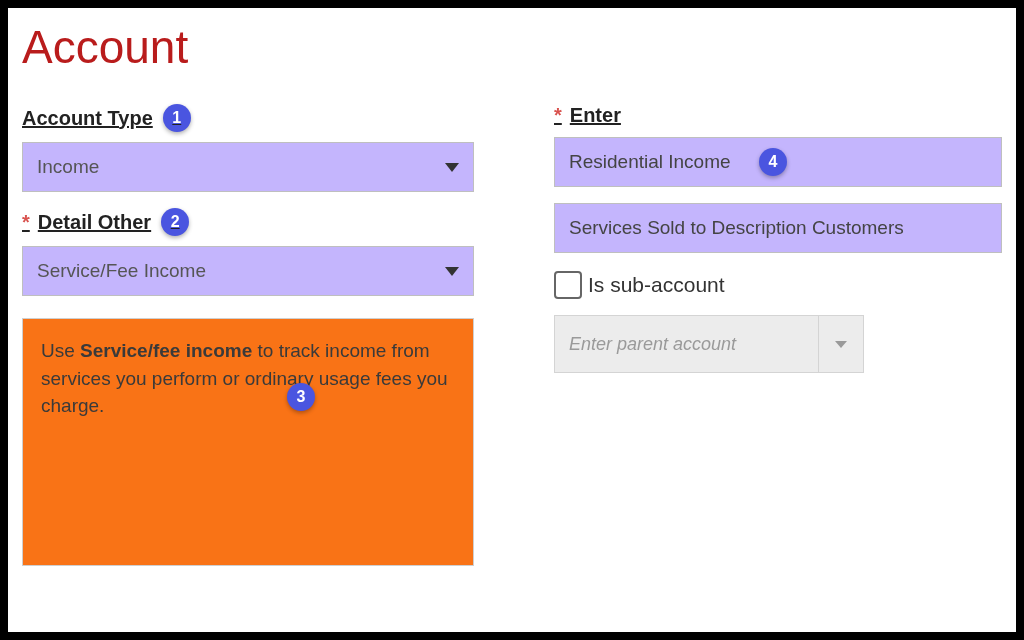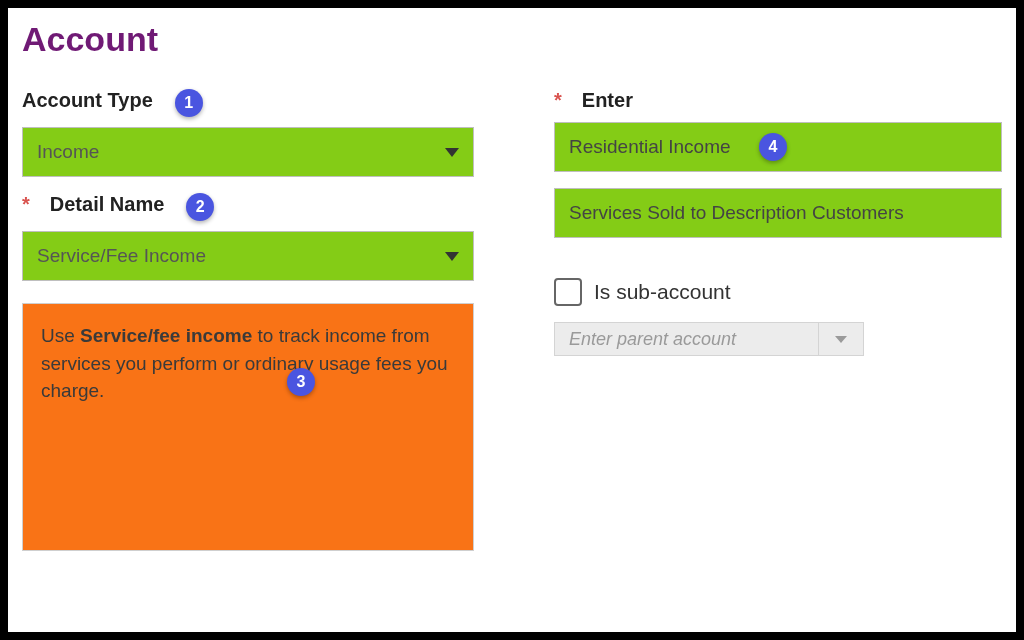--- a/index.html
+++ b/index.html
@@ -9,50 +9,52 @@
     color: #2a2a2a;
   }
   .frame {
     border: 8px solid #000;
     width: 1024px;
     height: 640px;
     padding: 10px 14px 14px 14px;
     position: relative;
   }
   .page-title {
-    font-size: 34px;
-    font-weight: 700;
+    font-size: 46px;
+    font-weight: 400;
     margin: 2px 0 30px 0;
-    color: #701a75;
+    color: #b91c1c;
   }
   .form-grid {
     display: flex;
     gap: 80px;
   }
   .col { flex: 1; }
   .col-left { flex: 0 0 452px; }
   .col-right { flex: 1; }
   .field { margin-bottom: 16px; }
   .label-row {
     display: flex;
+    align-items: center;
     font-size: 20px;
     font-weight: 700;
     color: #222;
     margin-bottom: 10px;
-    gap: 16px;
+    gap: 4px;
+    text-decoration: underline;
   }
   .req { color: #d9534f; font-weight: 700; margin-right: 4px; }
   .select, .text-input {
     width: 100%;
     height: 50px;
     border: 1px solid #bfbfbf;
     font-size: 19px;
     color: #555;
     padding: 8px 14px;
-    background: #84cc16;
+    background: #c4b5fd;
     display: flex;
     align-items: center;
     justify-content: space-between;
   }
   .select .caret {
     width: 0; height: 0;
     border-left: 7px solid transparent;
     border-right: 7px solid transparent;
     border-top: 9px solid #333;
   }
@@ -69,38 +71,38 @@
     color: #3a3a3a;
     height: 248px;
     overflow: auto;
     position: relative;
   }
   .description-panel p { margin-bottom: 20px; }
   .description-panel .bold { font-weight: 700; }
   .checkbox-row {
     display: flex;
     align-items: center;
-    gap: 12px;
-    margin-top: 40px;
+    gap: 6px;
+    margin-top: 18px;
     margin-bottom: 16px;
   }
   .checkbox {
     width: 28px; height: 28px;
     border: 2px solid #666;
     border-radius: 4px;
     background: #fff;
   }
   .checkbox-label {
     font-size: 21px;
     color: #333;
   }
   .parent-select {
     display: flex;
     width: 310px;
-    height: 34px;
+    height: 58px;
   }
   .parent-select .box {
     flex: 1;
     border: 1px solid #d4d4d4;
     border-right: none;
     background: #ececec;
     color: #9a9a9a;
     font-style: italic;
     font-size: 18px;
     display: flex;
@@ -164,21 +166,21 @@
         </div>
         <div class="select">
           <span>Income</span>
           <span class="caret"></span>
         </div>
       </div>
 
       <div class="field">
         <div class="label-row">
           <span class="req">*</span>
-          <span>Detail Name</span>
+          <span>Detail Other</span>
           <span class="badge badge-inline">2</span>
         </div>
         <div class="select">
           <span>Service/Fee Income</span>
           <span class="caret"></span>
         </div>
       </div>
 
       <div class="description-panel rel">
         <p>

